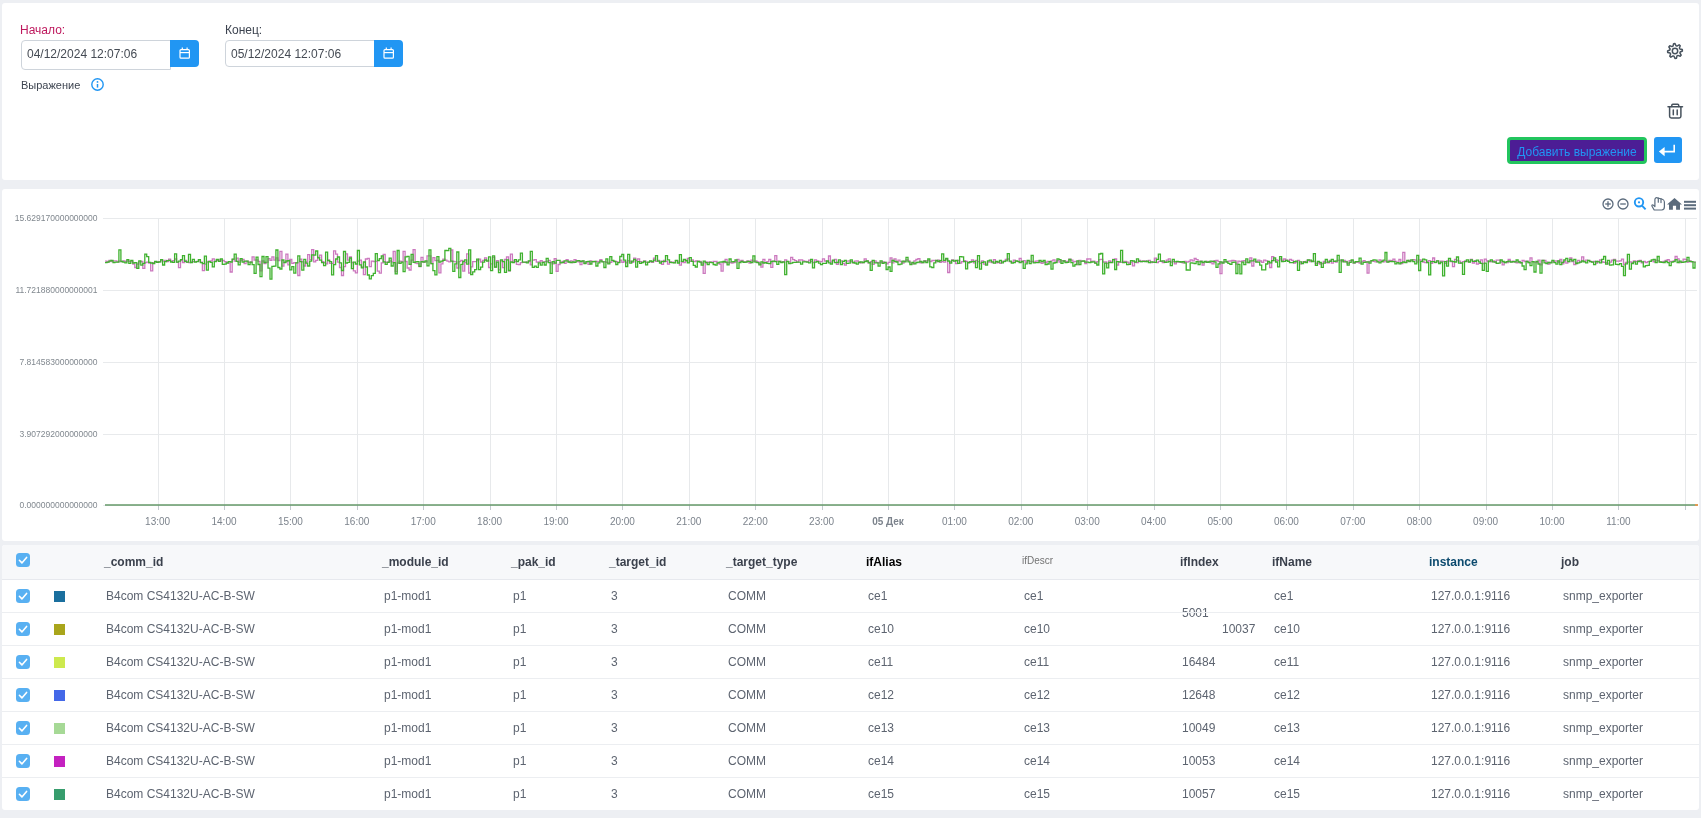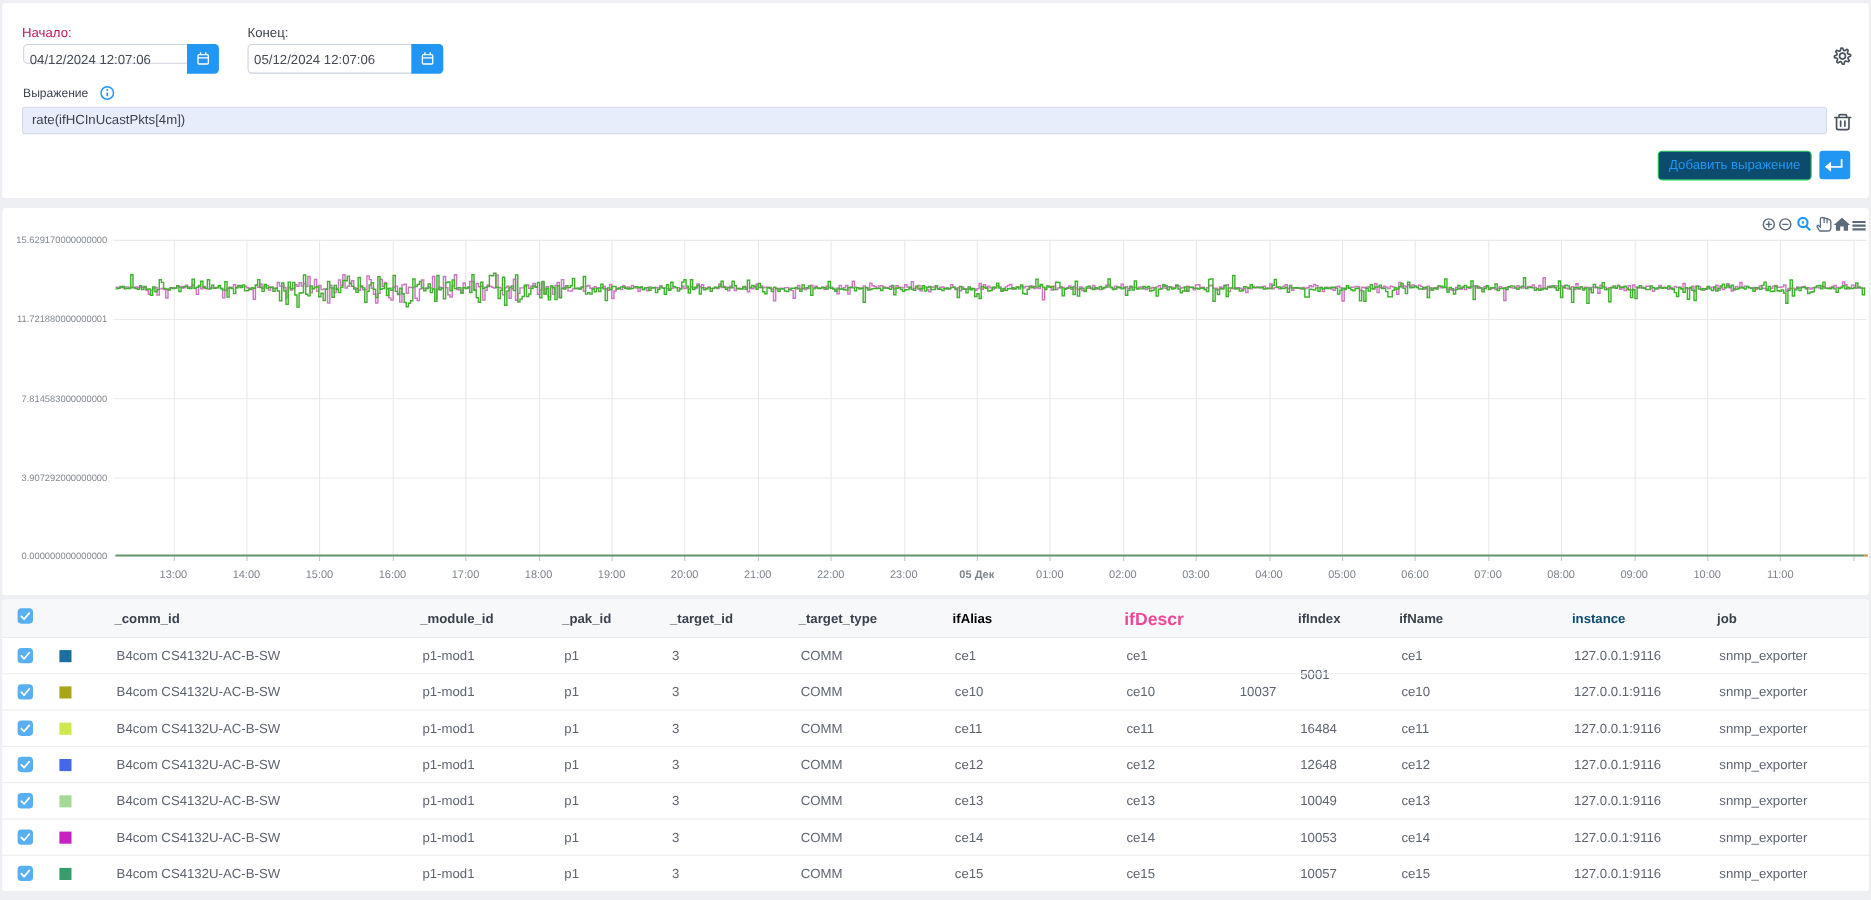--- a/index.html
+++ b/index.html
@@ -2,21 +2,21 @@
 <html><head><meta charset="utf-8">
 <style>
 html,body{margin:0;padding:0;background:#edeff3;font-family:"Liberation Sans",sans-serif;}
 #page{position:relative;width:1701px;height:818px;overflow:hidden;}
 div{box-sizing:content-box;}
 </style></head>
 <body>
 <div id="page">
 <div style="position:absolute;left:2px;top:3px;width:1697px;height:177px;background:#ffffff;border-radius:3px"></div>
 <div style="position:absolute;left:20px;top:23px;font-size:12px;color:#be185d">Начало:</div>
-<div style="position:absolute;left:21px;top:40px;width:150px;height:18px;background:#fff;border:1px solid #ced4db;border-radius:4px 0 0 4px;font-size:12px;color:#454b54;line-height:27px;padding-left:5px;box-sizing:border-box">04/12/2024 12:07:06</div>
+<div style="position:absolute;left:21px;top:40px;width:150px;height:30px;background:#fff;border:1px solid #ced4db;border-radius:4px 0 0 4px;font-size:12px;color:#454b54;line-height:27px;padding-left:5px;box-sizing:border-box">04/12/2024 12:07:06</div>
 <div style="position:absolute;left:170px;top:40px;width:29px;height:27px;background:#2196f3;border-radius:0 4px 4px 0"></div>
     <svg style="position:absolute;left:170px;top:40px" width="29" height="27">
       <g stroke="#fff" stroke-width="1.2" fill="none">
         <rect x="10" y="9.6" width="9.4" height="8.6" rx="1"></rect>
         <line x1="10" y1="12.6" x2="19.4" y2="12.6"></line>
         <line x1="12.3" y1="7.6" x2="12.3" y2="9.6"></line>
         <line x1="17.1" y1="7.6" x2="17.1" y2="9.6"></line>
       </g>
     </svg>
 <div style="position:absolute;left:225px;top:23px;font-size:12px;color:#3d4450">Конец:</div>
@@ -35,31 +35,30 @@
         <path d="M1673.1 43.2 L1674.5 43.1 L1675.5 45.3 L1676.5 45.6 L1678.6 44.3 L1679.7 45.3 L1678.9 47.6 L1679.4 48.5 L1681.8 49.1 L1681.9 50.5 L1679.7 51.5 L1679.4 52.5 L1680.7 54.6 L1679.7 55.7 L1677.4 54.9 L1676.5 55.4 L1675.9 57.8 L1674.5 57.9 L1673.5 55.7 L1672.5 55.4 L1670.4 56.7 L1669.3 55.7 L1670.1 53.4 L1669.6 52.5 L1667.2 51.9 L1667.1 50.5 L1669.3 49.5 L1669.6 48.5 L1668.3 46.4 L1669.3 45.3 L1671.6 46.1 L1672.5 45.6 Z" fill="none" stroke="#47525d" stroke-width="1.5" stroke-linejoin="round"></path>
         <circle cx="1674.5" cy="50.5" r="2.7" fill="none" stroke="#47525d" stroke-width="1.5"></circle>
       </g>
     </svg>
 <div style="position:absolute;left:21px;top:79px;font-size:11px;color:#3d4450">Выражение</div>
 <svg style="position:absolute;left:91px;top:78px" width="14" height="14">
       <circle cx="6.5" cy="6.5" r="5.7" fill="none" stroke="#2196f3" stroke-width="1.4"></circle>
       <line x1="6.5" y1="6" x2="6.5" y2="9.6" stroke="#2196f3" stroke-width="1.5"></line>
       <circle cx="6.5" cy="3.9" r="0.9" fill="#2196f3"></circle>
     </svg>
-<div style="position:absolute;left:20px;top:97px;width:1641px;height:25px;background:#e8edfb;border:1px solid #d6dbe8;border-radius:3px;box-sizing:border-box;font-size:12px;color:#3c424b;line-height:23px;padding-left:8px">rate(ifHCInUcastPkts[4m])</div>
 <svg style="position:absolute;left:1667px;top:103px" width="17" height="17">
       <g stroke="#47525d" stroke-width="1.5" fill="none" stroke-linejoin="round" stroke-linecap="round">
         <line x1="1" y1="3.8" x2="15.5" y2="3.8"></line>
         <path d="M4.8 3.6 v-1.4 a1 1 0 0 1 1-1 h4.9 a1 1 0 0 1 1 1 v1.4"></path>
         <path d="M2.6 4 v9.2 a1.7 1.7 0 0 0 1.7 1.7 h7.9 a1.7 1.7 0 0 0 1.7-1.7 V4"></path>
         <line x1="6.3" y1="7" x2="6.3" y2="11.7"></line>
         <line x1="10.2" y1="7" x2="10.2" y2="11.7"></line>
       </g>
     </svg>
-<div style="position:absolute;left:1507px;top:137px;width:140px;height:27px;border:1px solid #22c55e;border-radius:4px;box-sizing:border-box;background:#0c4a6e;color:#2196f3;font-size:12px;text-align:center;line-height:25px">Добавить выражение</div>
+<div style="position:absolute;left:1507px;top:137px;width:140px;height:27px;border:3px solid #22c55e;border-radius:4px;box-sizing:border-box;background:#4c1d95;color:#2196f3;font-size:12px;text-align:center;line-height:25px">Добавить выражение</div>
 <div style="position:absolute;left:1654px;top:137px;width:28px;height:26px;background:#2196f3;border-radius:3px"></div>
 <svg style="position:absolute;left:1654px;top:137px" width="28" height="26">
       <g stroke="#fff" stroke-width="1.6" fill="none">
         <path d="M20.2 7.8 V14.6 H10"></path>
       </g>
       <path d="M4.9 14.6 L10.6 10 V19.2 Z" fill="#fff"></path>
     </svg>
 <svg width="1697" height="352" style="position:absolute;left:2px;top:189px">
 <rect width="1697" height="352" rx="3" fill="#ffffff"></rect>
 <line x1="101" y1="29.5" x2="1695" y2="29.5" stroke="#e8eaec" stroke-width="1"></line>
@@ -176,21 +175,21 @@
 <div style="position:absolute;left:14px;top:8px;width:14px;height:14px;background:#58b0f2;border-radius:3.5px"></div>
       <svg style="position:absolute;left:14px;top:8px" width="14" height="14">
         <path d="M3.4 7.3 L5.9 9.9 L10.6 4.4" stroke="#fff" stroke-width="1.6" fill="none" stroke-linecap="round" stroke-linejoin="round"></path>
       </svg>
 <div style="position:absolute;left:102px;top:10px;font-size:12px;font-weight:bold;color:#3b414d">_comm_id</div>
 <div style="position:absolute;left:380px;top:10px;font-size:12px;font-weight:bold;color:#3b414d">_module_id</div>
 <div style="position:absolute;left:509px;top:10px;font-size:12px;font-weight:bold;color:#3b414d">_pak_id</div>
 <div style="position:absolute;left:607px;top:10px;font-size:12px;font-weight:bold;color:#3b414d">_target_id</div>
 <div style="position:absolute;left:724px;top:10px;font-size:12px;font-weight:bold;color:#3b414d">_target_type</div>
 <div style="position:absolute;left:864px;top:10px;font-size:12px;font-weight:bold;color:#000000">ifAlias</div>
-<div style="position:absolute;left:1020px;top:10px;font-size:16px;font-weight:bold;color:#ec4899">ifDescr</div>
+<div style="position:absolute;left:1020px;top:10px;font-size:10px;font-weight:normal;color:#737373">ifDescr</div>
 <div style="position:absolute;left:1178px;top:10px;font-size:12px;font-weight:bold;color:#3b414d">ifIndex</div>
 <div style="position:absolute;left:1270px;top:10px;font-size:12px;font-weight:bold;color:#3b414d">ifName</div>
 <div style="position:absolute;left:1427px;top:10px;font-size:12px;font-weight:bold;color:#0c4a6e">instance</div>
 <div style="position:absolute;left:1559px;top:10px;font-size:12px;font-weight:bold;color:#3b414d">job</div>
 <div style="position:absolute;left:14px;top:44px;width:14px;height:14px;background:#58b0f2;border-radius:3.5px"></div>
       <svg style="position:absolute;left:14px;top:44px" width="14" height="14">
         <path d="M3.4 7.3 L5.9 9.9 L10.6 4.4" stroke="#fff" stroke-width="1.6" fill="none" stroke-linecap="round" stroke-linejoin="round"></path>
       </svg>
 <div style="position:absolute;left:52px;top:46px;width:11px;height:11px;background:#1a6f9e"></div>
 <div style="position:absolute;left:104px;top:44px;font-size:12px;color:#5d6470">B4com CS4132U-AC-B-SW</div>
@@ -210,21 +209,21 @@
         <path d="M3.4 7.3 L5.9 9.9 L10.6 4.4" stroke="#fff" stroke-width="1.6" fill="none" stroke-linecap="round" stroke-linejoin="round"></path>
       </svg>
 <div style="position:absolute;left:52px;top:79px;width:11px;height:11px;background:#a9a51b"></div>
 <div style="position:absolute;left:104px;top:77px;font-size:12px;color:#5d6470">B4com CS4132U-AC-B-SW</div>
 <div style="position:absolute;left:382px;top:77px;font-size:12px;color:#5d6470">p1-mod1</div>
 <div style="position:absolute;left:511px;top:77px;font-size:12px;color:#5d6470">p1</div>
 <div style="position:absolute;left:609px;top:77px;font-size:12px;color:#5d6470">3</div>
 <div style="position:absolute;left:726px;top:77px;font-size:12px;color:#5d6470">COMM</div>
 <div style="position:absolute;left:866px;top:77px;font-size:12px;color:#5d6470">ce10</div>
 <div style="position:absolute;left:1022px;top:77px;font-size:12px;color:#5d6470">ce10</div>
-<div style="position:absolute;left:1125px;top:77px;font-size:12px;color:#5d6470">10037</div>
+<div style="position:absolute;left:1220px;top:77px;font-size:12px;color:#5d6470">10037</div>
 <div style="position:absolute;left:1272px;top:77px;font-size:12px;color:#5d6470">ce10</div>
 <div style="position:absolute;left:1429px;top:77px;font-size:12px;color:#5d6470">127.0.0.1:9116</div>
 <div style="position:absolute;left:1561px;top:77px;font-size:12px;color:#5d6470">snmp_exporter</div>
 <div style="position:absolute;left:0;top:100px;width:1697px;height:1px;background:#eceef1"></div>
 <div style="position:absolute;left:14px;top:110px;width:14px;height:14px;background:#58b0f2;border-radius:3.5px"></div>
       <svg style="position:absolute;left:14px;top:110px" width="14" height="14">
         <path d="M3.4 7.3 L5.9 9.9 L10.6 4.4" stroke="#fff" stroke-width="1.6" fill="none" stroke-linecap="round" stroke-linejoin="round"></path>
       </svg>
 <div style="position:absolute;left:52px;top:112px;width:11px;height:11px;background:#cde94e"></div>
 <div style="position:absolute;left:104px;top:110px;font-size:12px;color:#5d6470">B4com CS4132U-AC-B-SW</div>

